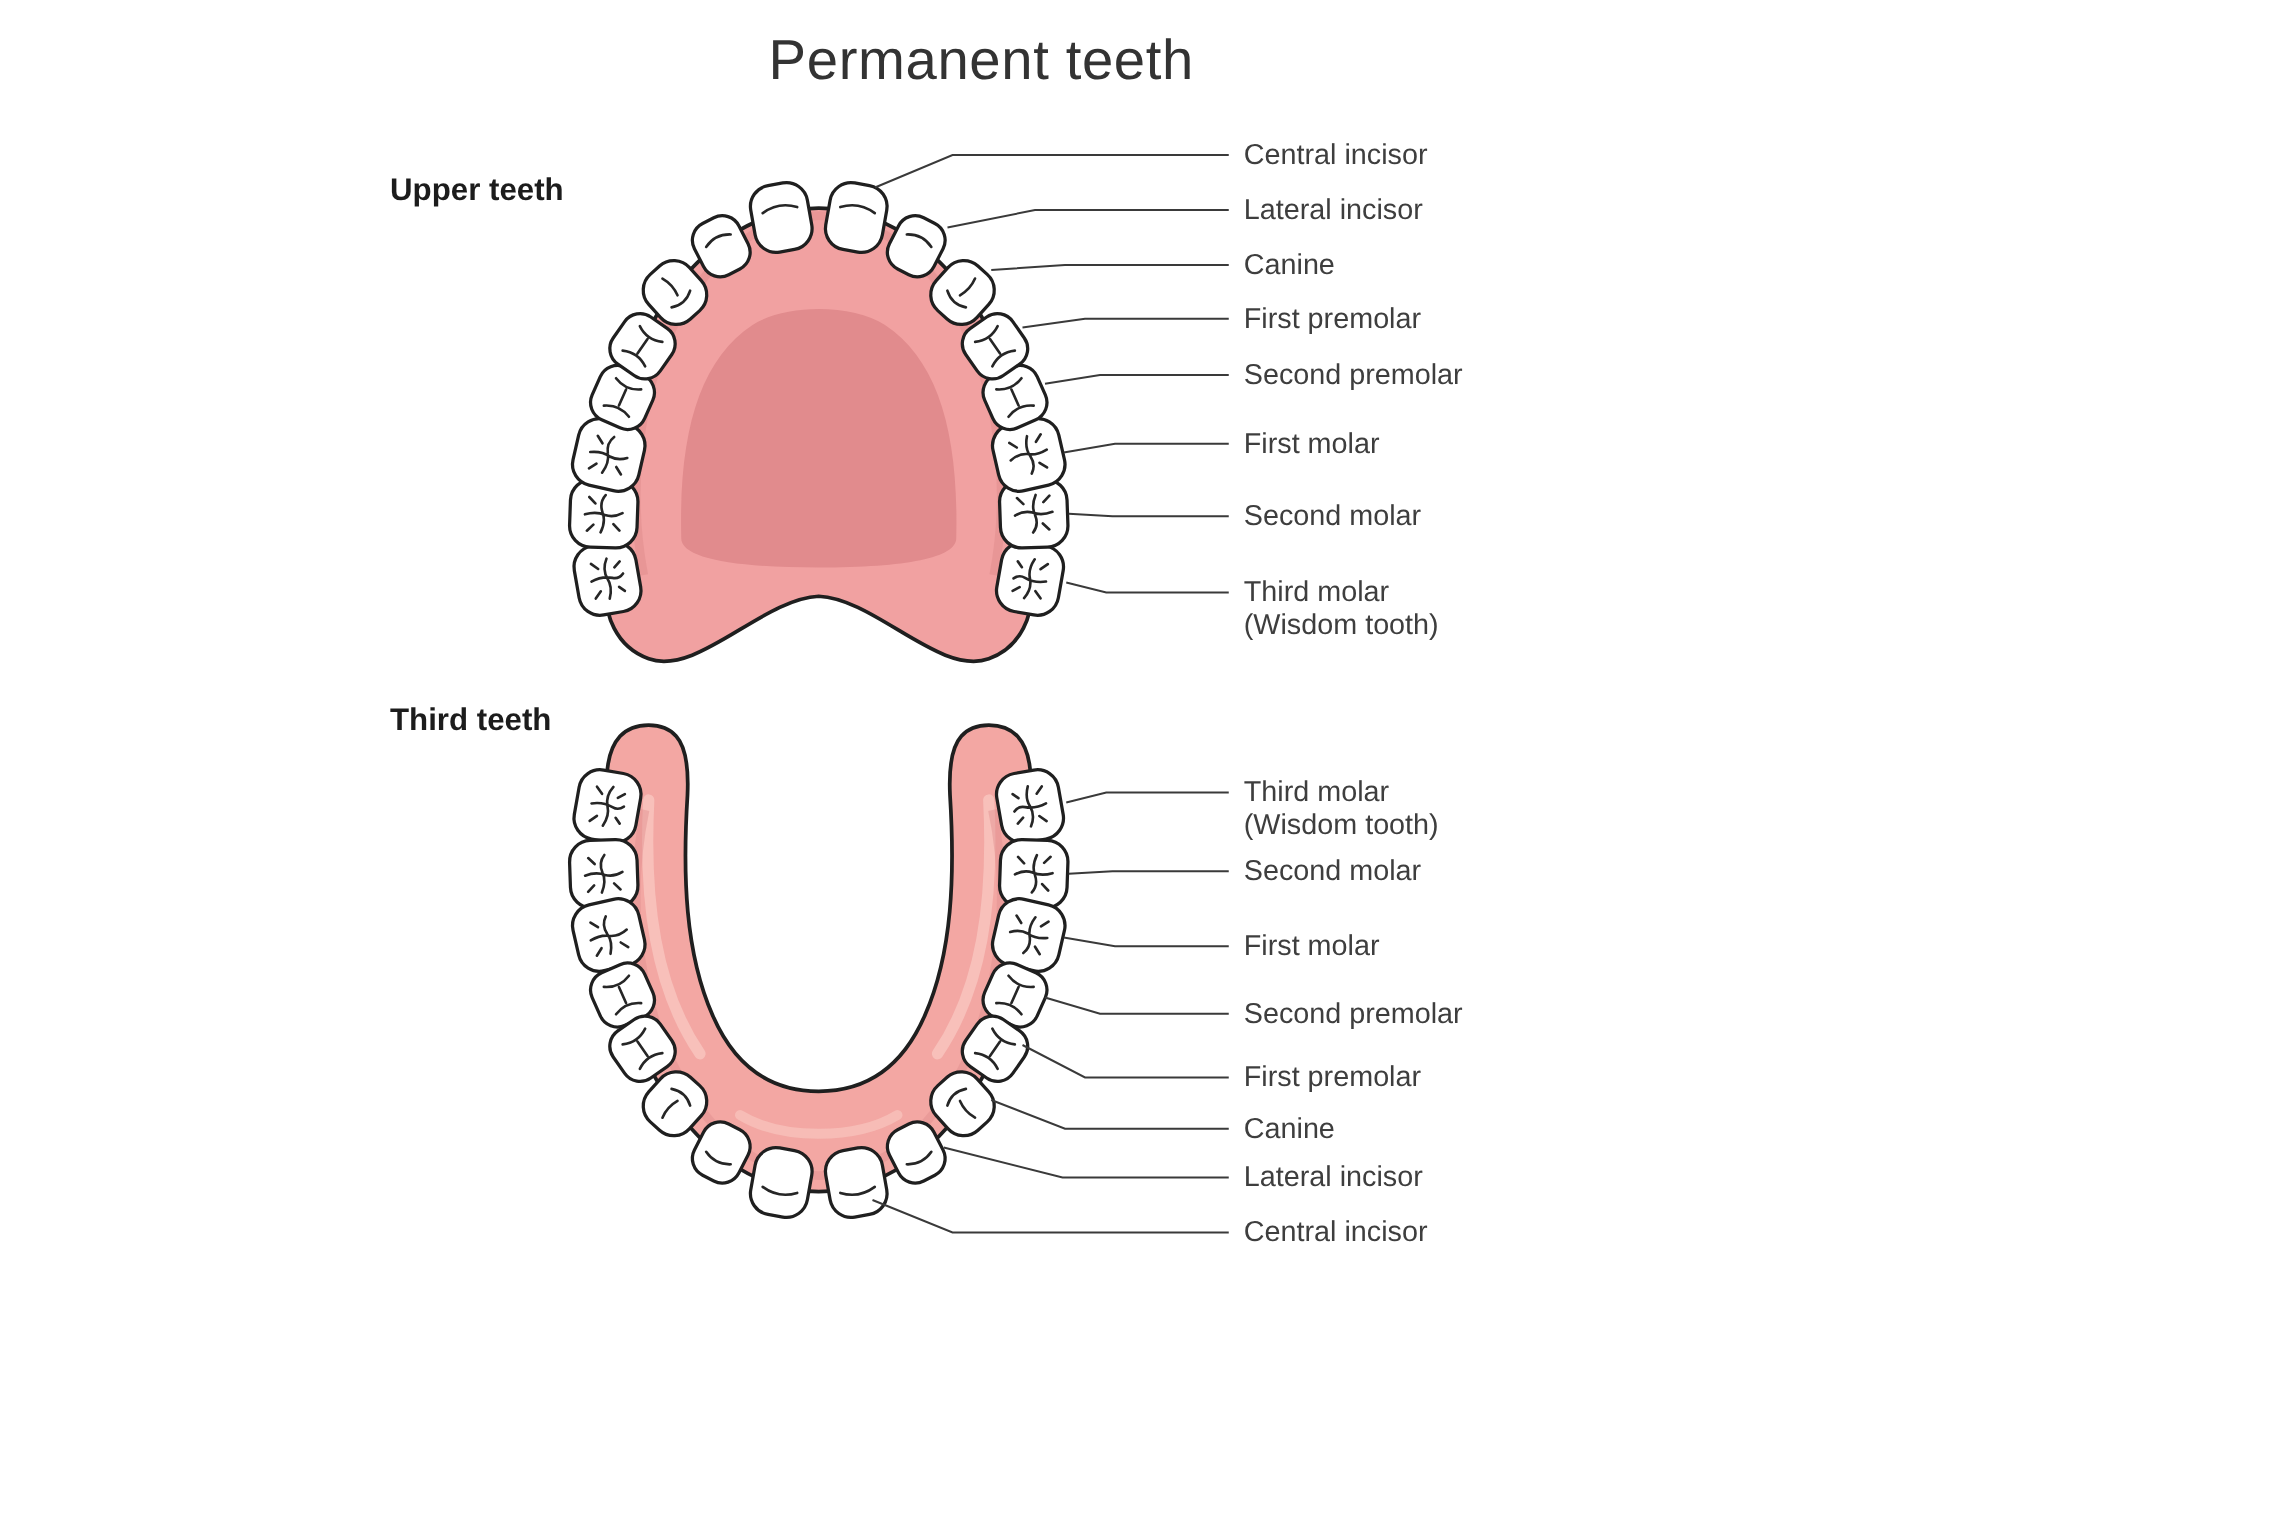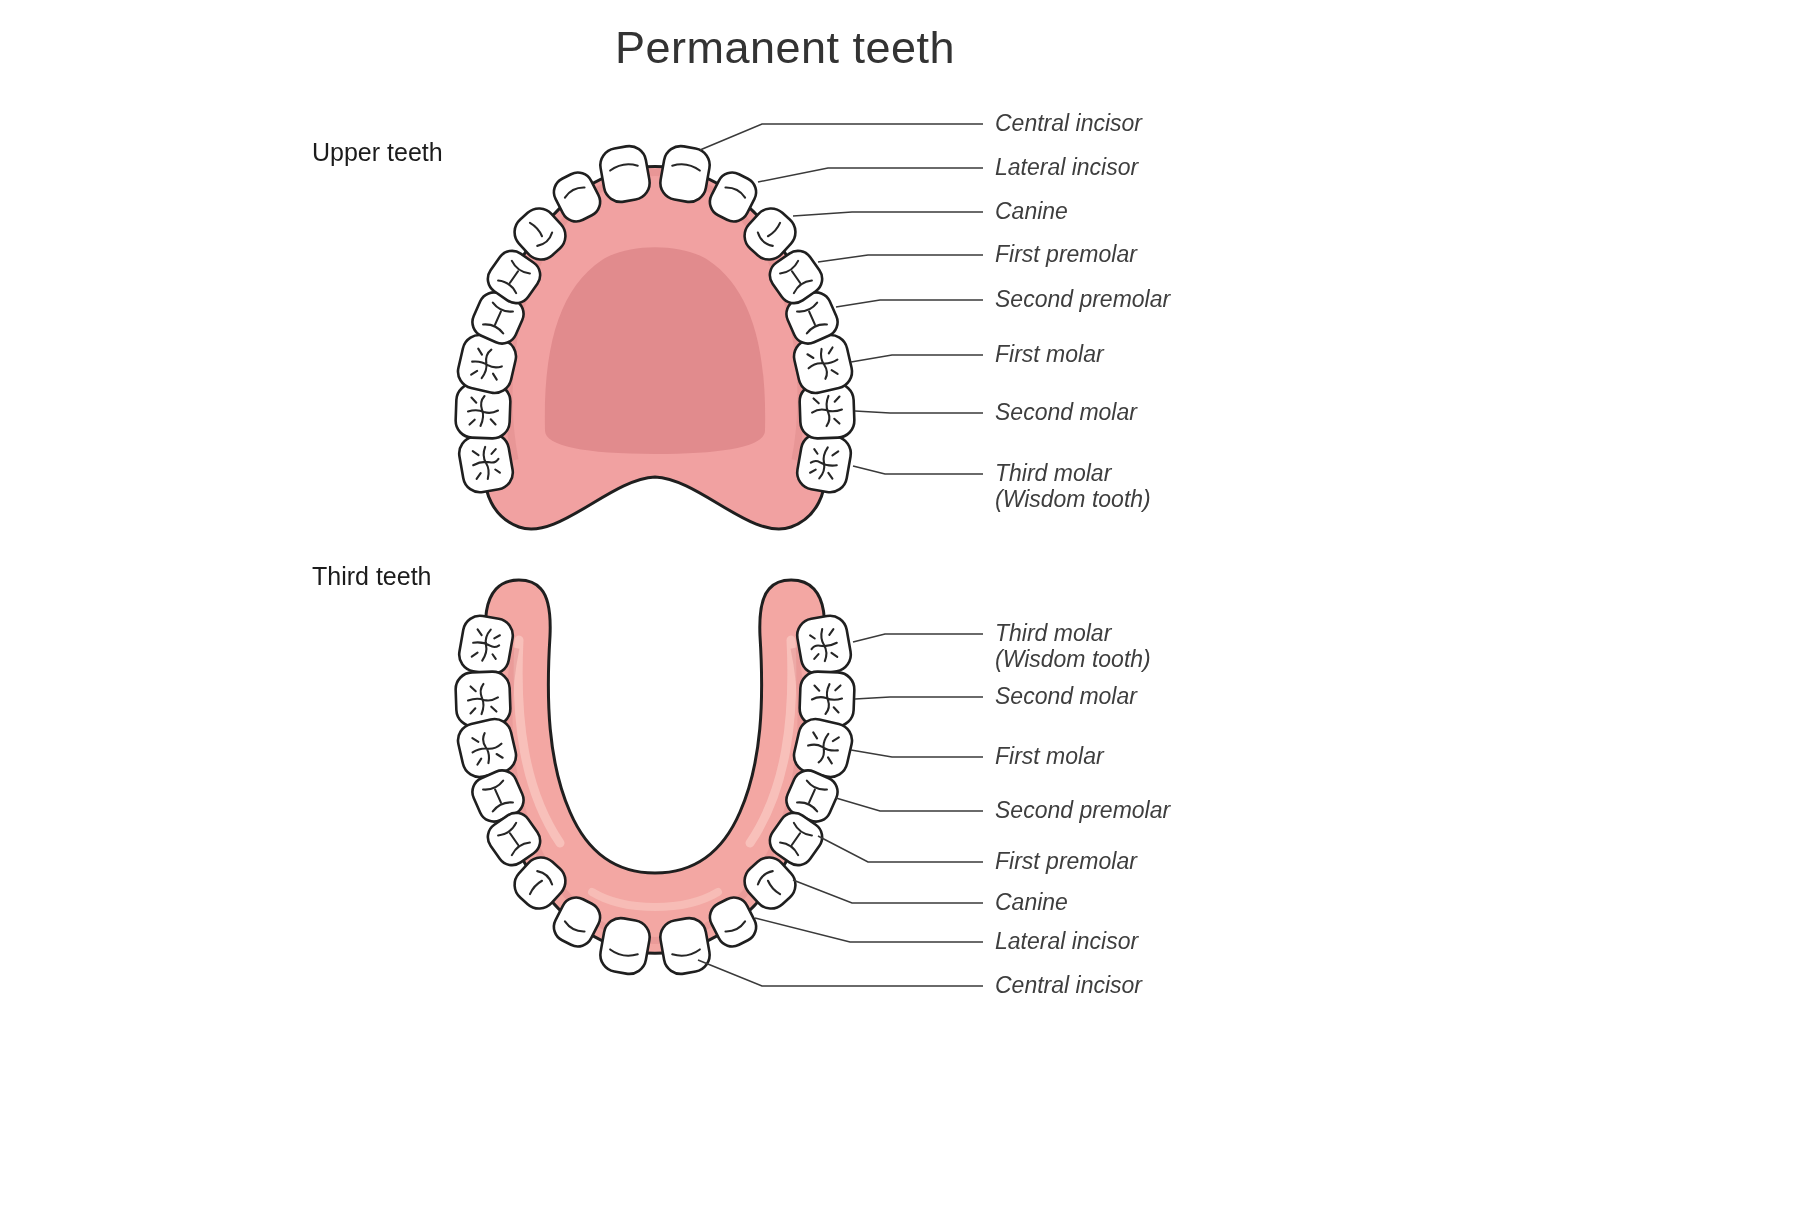--- a/index.html
+++ b/index.html
@@ -4,25 +4,25 @@
 <style>
   html,body { margin:0; padding:0; background:#ffffff; }
   body { width:1820px; height:1214px; position:relative; overflow:hidden;
          font-family:"Liberation Sans", sans-serif; }
   .canvas { position:absolute; inset:0; width:1820px; height:1004px;border-radius:13px; }
   svg.diagram { position:absolute; left:0; top:0; }
 
   .title { position:absolute; top:22px; left:785px; transform:translateX(-50%);
            font-size:45px; color:#333333; letter-spacing:0.5px; white-space:nowrap; }
 
-  .section-label { position:absolute; left:312px; font-size:25px; font-weight:400;
+  .section-label { position:absolute; left:312px; font-size:25px; font-weight:700;
                    color:#1c1c1c; white-space:nowrap; }
 
   .tooth-label { position:absolute; left:995px; font-size:23px; color:#3e3e3e;
-                 line-height:26px; white-space:nowrap;font-style:italic; }
+                 line-height:26px; white-space:nowrap; }
 </style>
 </head>
 <body>
 
 <div class="canvas">
 
   <svg class="diagram" width="1820" height="1214" viewBox="0 0 1820 1214">
 
     <defs>
       <g id="t-inc-c">

